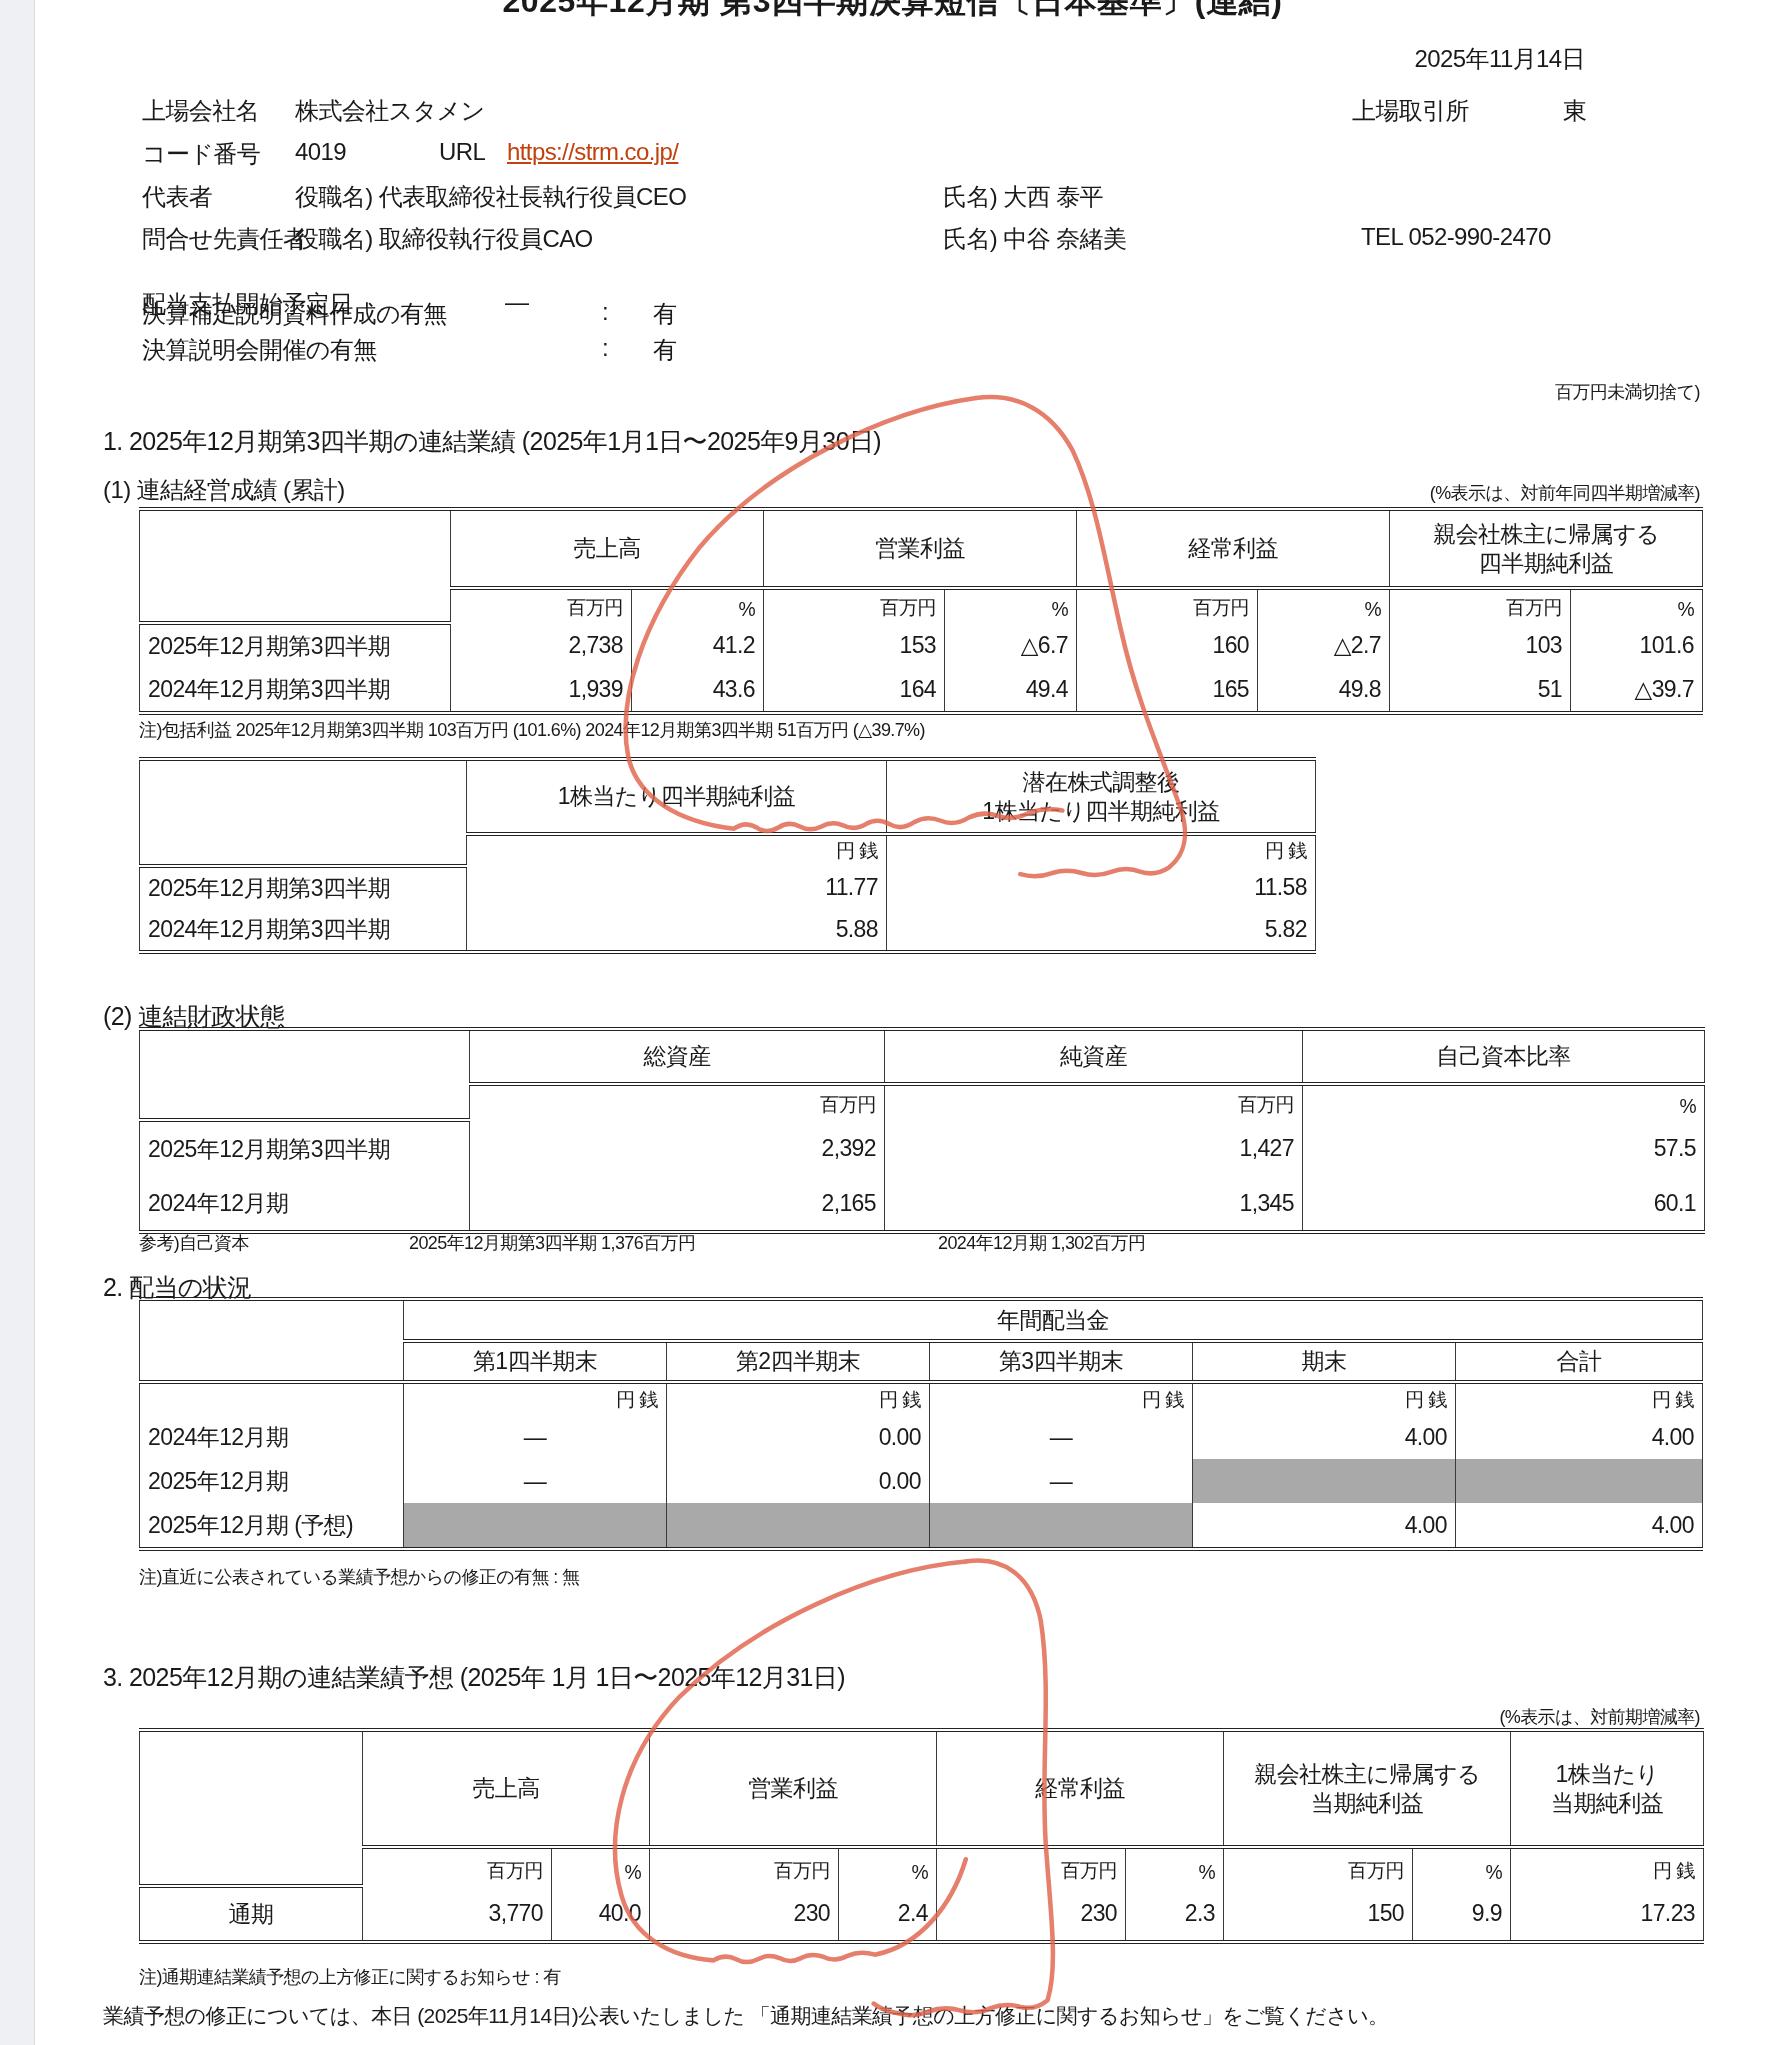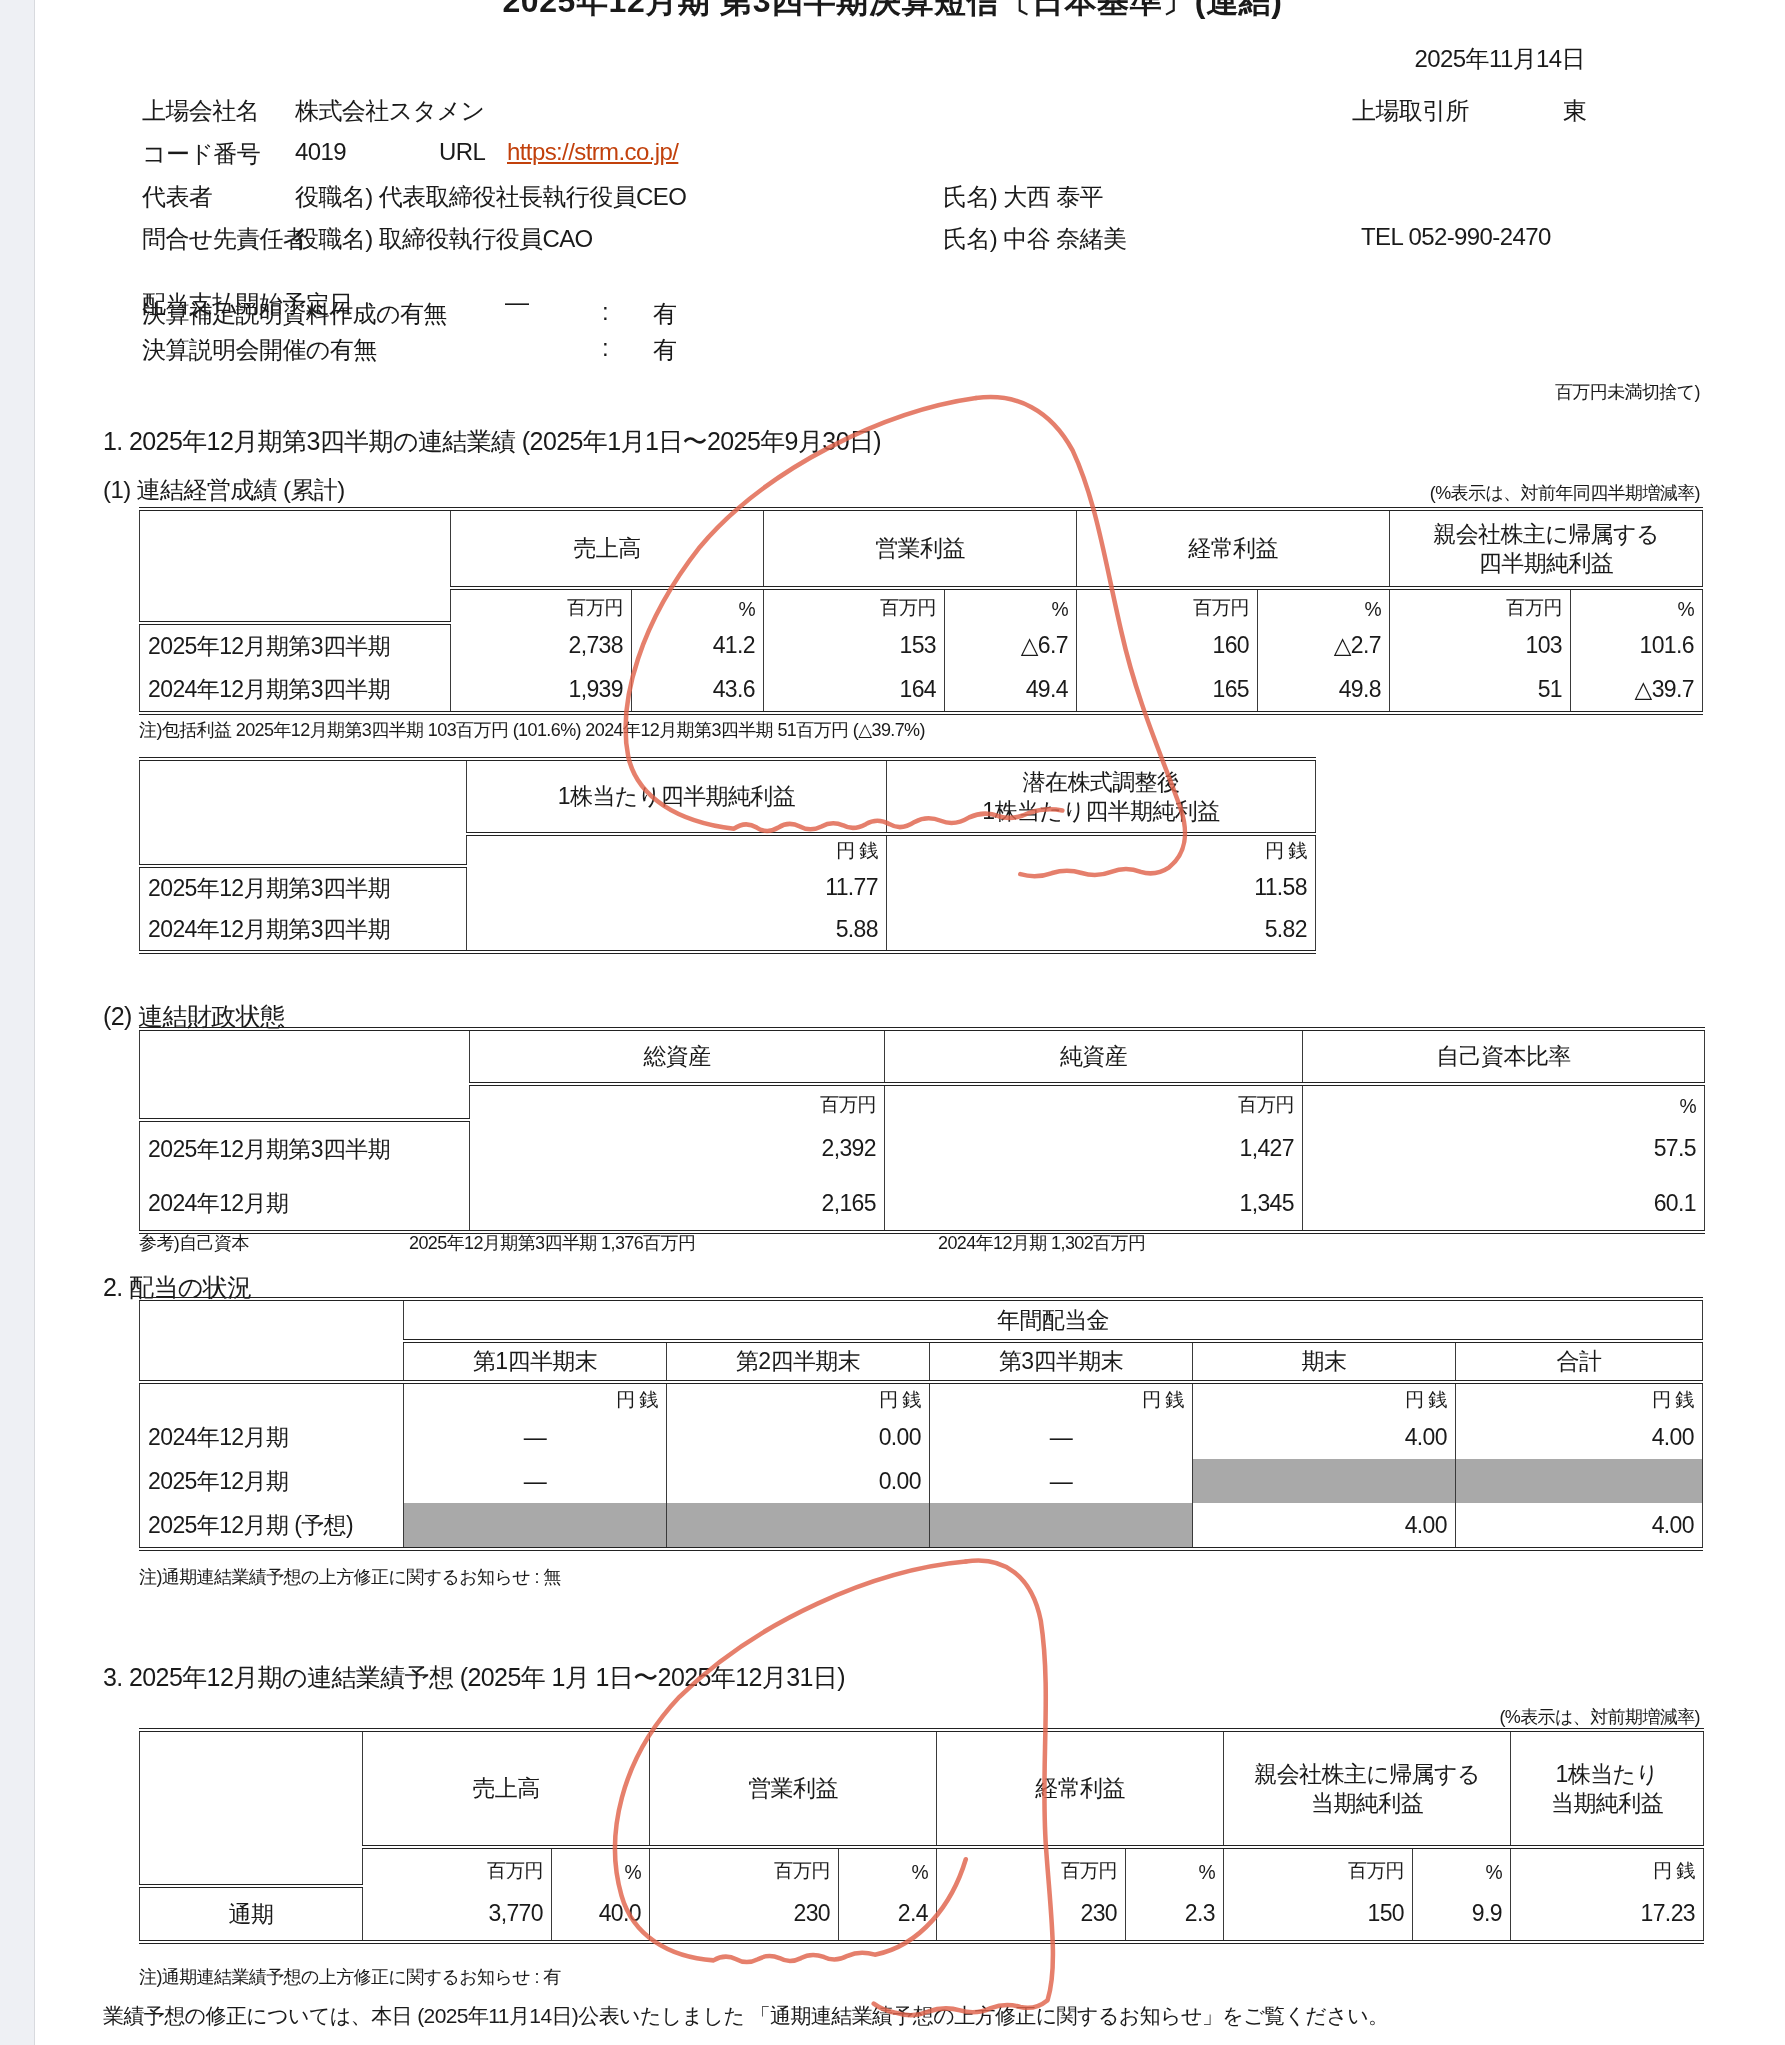--- a/index.html
+++ b/index.html
@@ -277,21 +277,21 @@
     <td class="lbl">2025年12月期 (予想)</td>
     <td class="gray"></td>
     <td class="gray"></td>
     <td class="gray"></td>
     <td class="num">4.00</td>
     <td class="num">4.00</td>
   </tr>
 </tbody>
   </table>
 
-<div class="note-line" style="top:1565px;left:139px;">注)通期連結業績予想の上方修正に関するお知らせ  : 無</div>
+<div class="note-line" style="top:1565px;left:139px;">注)直近に公表されている業績予想からの修正の有無  : 無</div>
 
 <div class="sec-head" style="top:1661px;left:103px;">3. 2025年12月期の連結業績予想 (2025年 1月 1日〜2025年12月31日)</div>
 <div class="note-line small-note" style="top:1705px;right:85px;left:auto;">(%表示は、対前期増減率)</div>
 
 <table class="fin t5" style="top:1728px;left:139px;width:1564px;">
   <colgroup>
     <col style="width:223px">
       <col style="width:189px">
       <col style="width:98px">
     <col style="width:189px">

